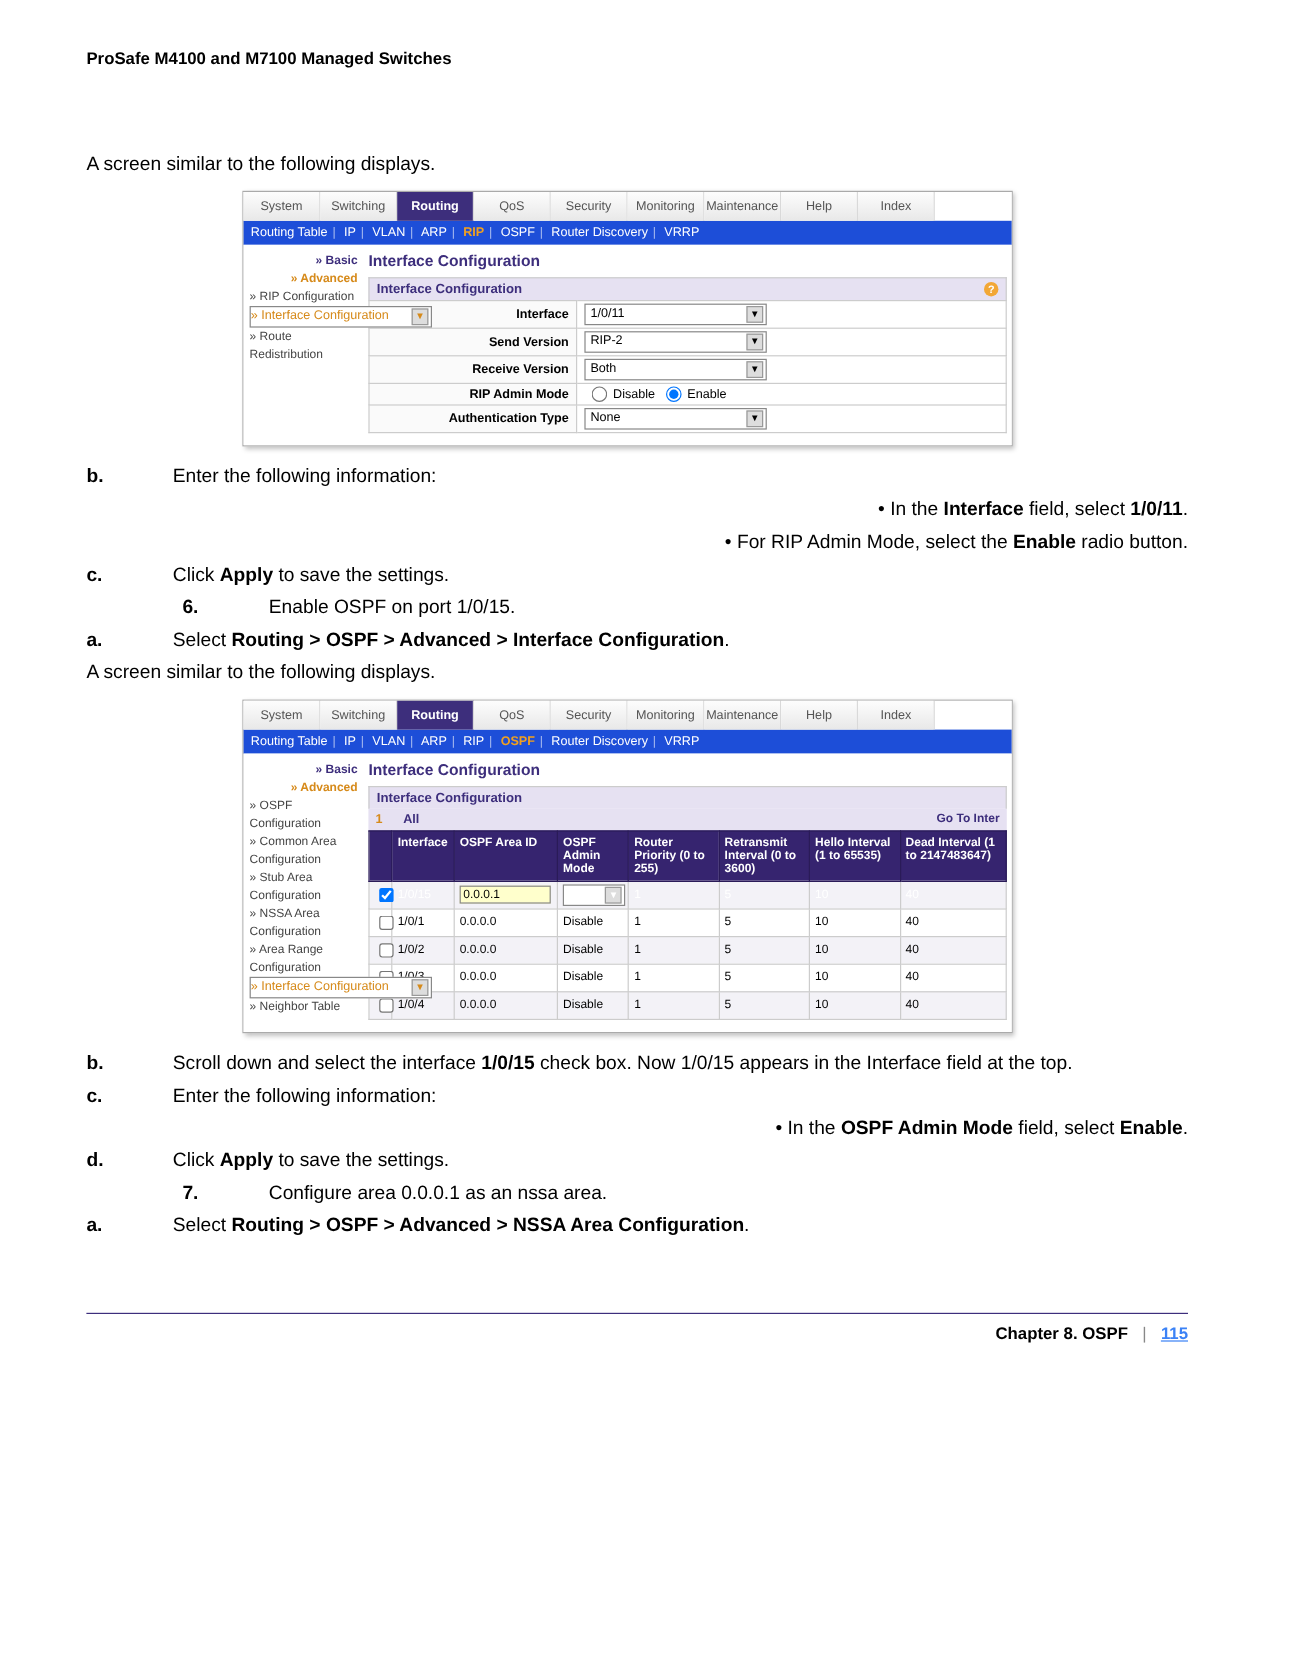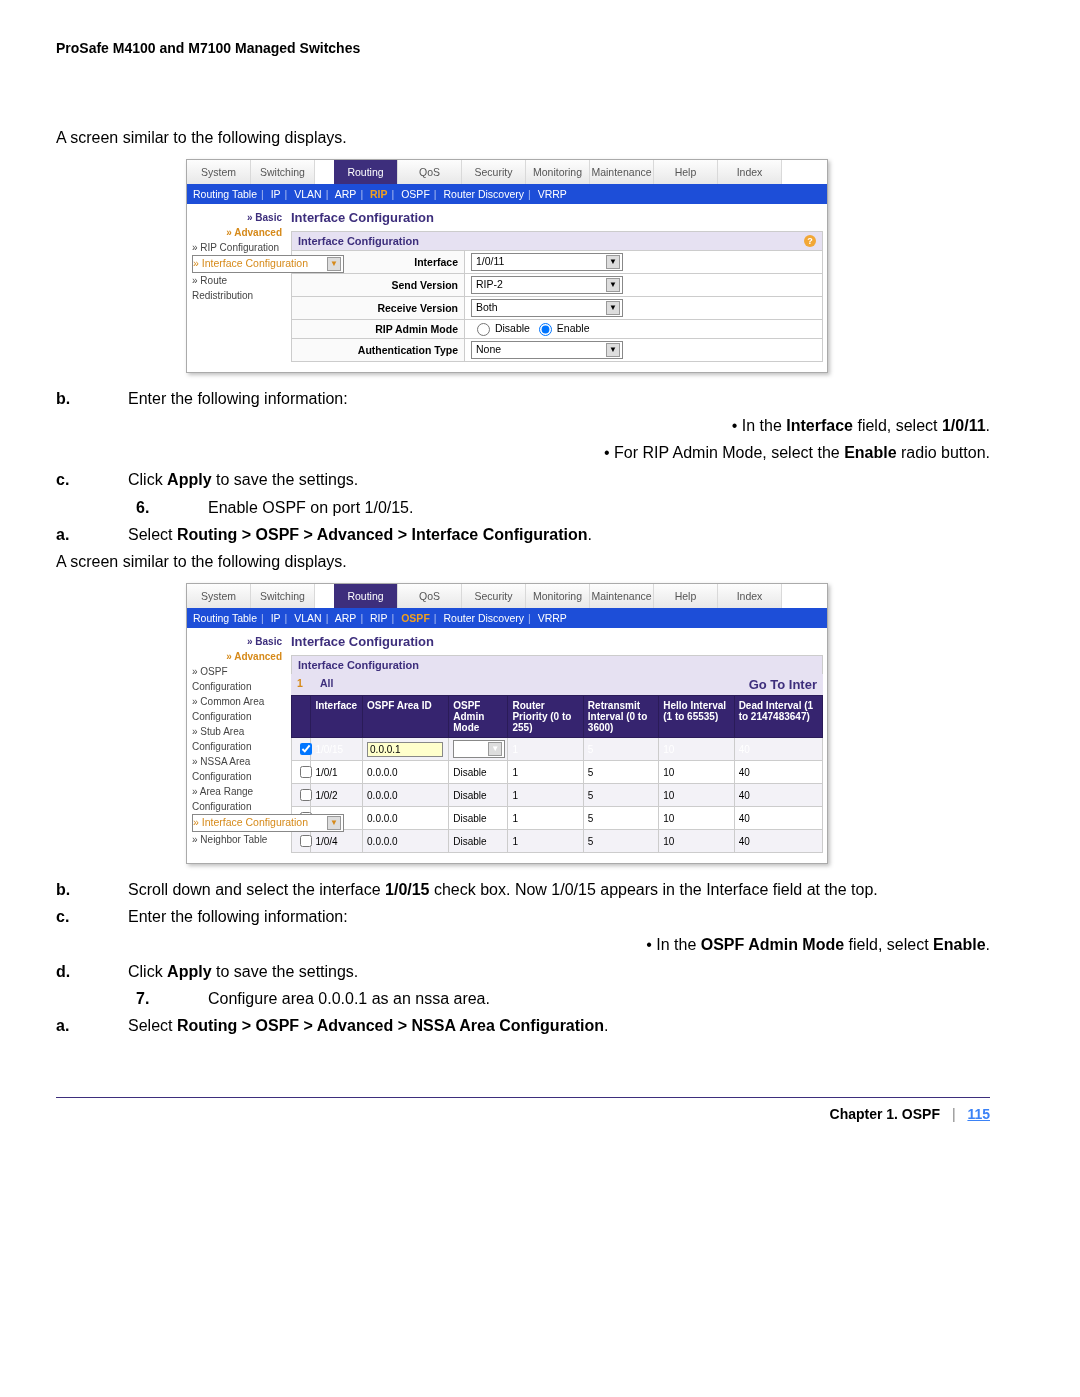--- a/index.html
+++ b/index.html
@@ -7,21 +7,21 @@
     padding: 0;
     background: #fff;
     font-family: Arial, Helvetica, sans-serif;
     color: #000;
     font-size: 16px;
   }
   .page {
     width: 1080px;
     min-height: 1397px;
     position: relative;
-    padding: 40px 90px 60px 56px;
+    padding: 40px 90px 60px 72px;
     box-sizing: border-box;
   }
   .header {
     font-weight: bold;
     font-size: 14px;
     margin-bottom: 70px;
   }
   .body-indent {
     margin-left: 110px;
   }
@@ -70,22 +70,21 @@
     text-align: center;
     color: #555;
     border-right: 1px solid #d9d9d9;
     background: #eee;
     background: linear-gradient(#fdfdfd,#e8e8e8);
     font-size: 10.5px;
   }
   .tabs > .active {
     background: #3d2e7c;
     color: #fff;
-    font-weight: normal;
-    margin-left: 19px;
+    font-weight: bold;
   }
   .subnav {
     background: #1d4ed8;
     color: #fff;
     padding: 4px 6px;
     font-size: 10.5px;
   }
   .subnav .sep { opacity: .6; padding: 0 4px; }
   .subnav .active { color: #f0a020; font-weight: bold; }
   .sshot-body {
@@ -172,21 +171,21 @@
   .grid-hd {
     background: #e6e1f2;
     color: #3d2e7c;
     font-weight: bold;
     padding: 3px 6px;
     display: flex;
     justify-content: space-between;
     font-size: 10.5px;
     text-align: right;
   }
-  .gotoi { color:#3d2e7c; font-weight:bold; font-size:13px; }
+  .gotoi { color:#3d2e7c; font-weight:bold; font-size:10px; }
   .grid {
     width: 100%;
     border-collapse: collapse;
     font-size: 10px;
     table-layout: fixed;
   }
   .grid th {
     background: #36246f;
     color: #fff;
     font-weight: bold;
@@ -463,17 +462,17 @@
   <div class="li-item" style="margin-left:80px;">
     <div class="li-num">7.</div>
       <div class="li-text">Configure area 0.0.0.1 as an nssa area.</div>
   </div>
   <div class="li-item body-indent-sub">
     <div class="li-letter">a.</div>
       <div class="li-text"><span>Select </span><b>Routing &gt; OSPF &gt; Advanced &gt; NSSA Area Configuration</b><span>.</span></div>
   </div>
 
   <div class="footer-line">
-    <span class="ch">Chapter 1.  OSPF</span>
+    <span class="ch">Chapter 8.  OSPF</span>
     <span class="sep">|</span>
     <span class="pg">115</span>
   </div>
 </div>
 
 </body></html>

